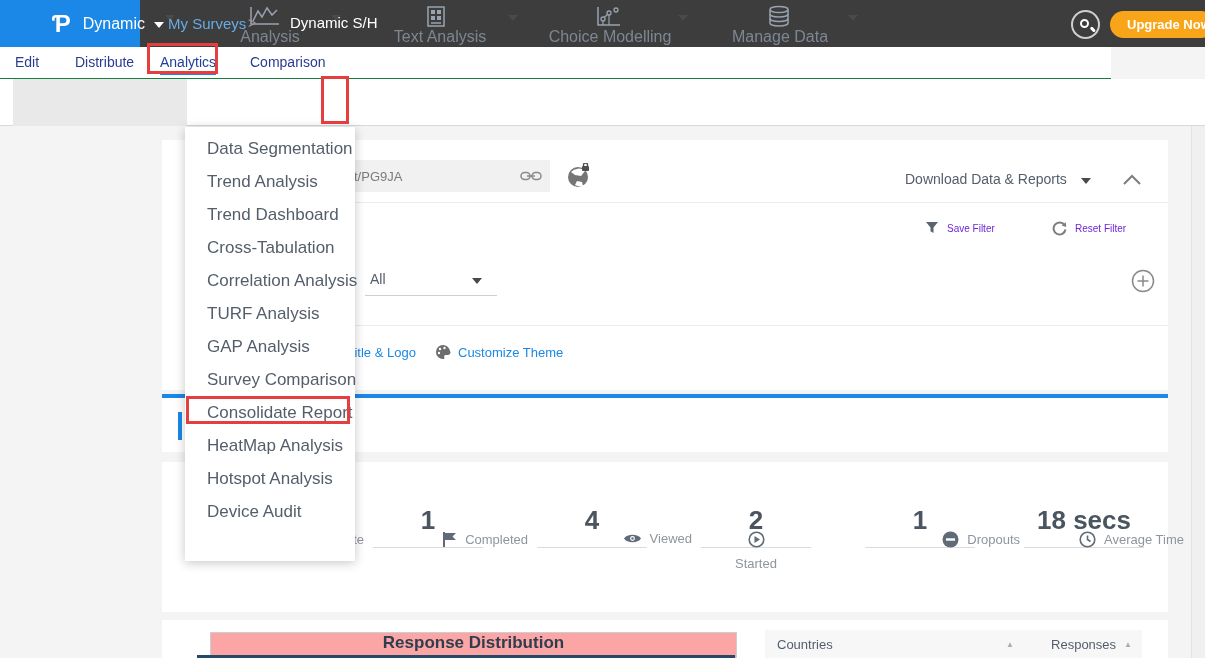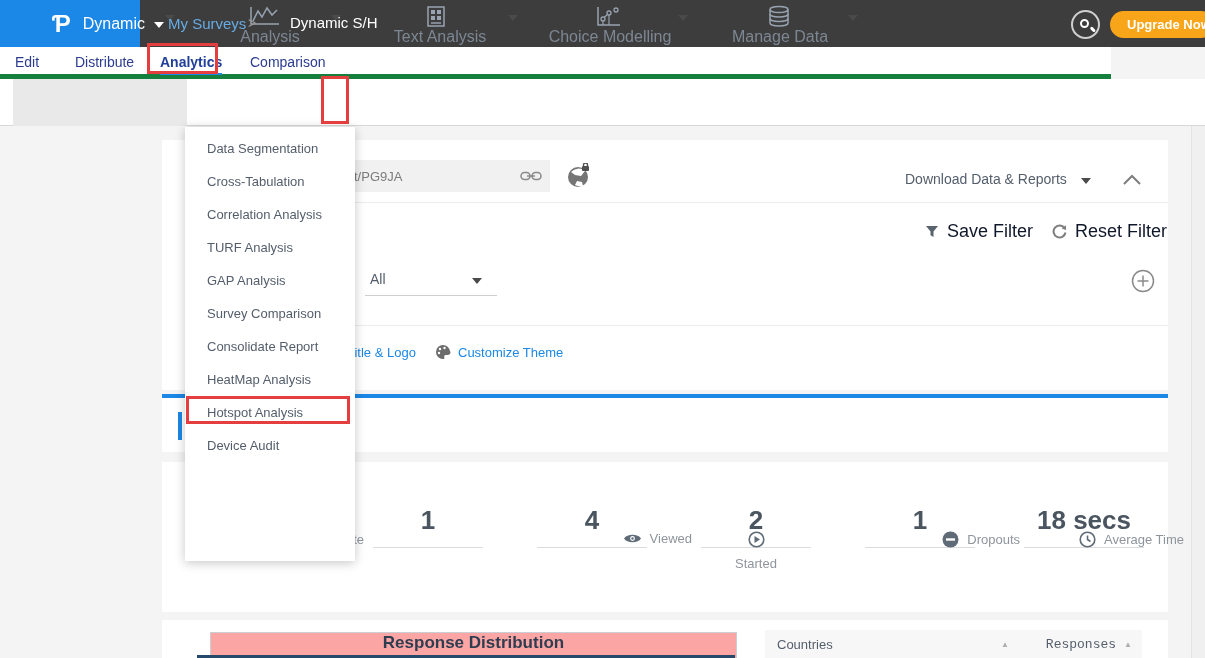--- a/index.html
+++ b/index.html
@@ -16,23 +16,23 @@
   .caret-w { width:0; height:0; border-left:5px solid transparent; border-right:5px solid transparent; border-top:6px solid #fff; margin-left:9px; margin-top:3px; }
   .crumb1 { left:168px; top:15px; color:#67abe4; font-size:15px; z-index:7; }
   .crumbsep { left:248px; top:15px; color:#9a9a9a; font-size:14px; z-index:7; }
   .crumb2 { left:290px; top:14px; color:#ffffff; font-size:15px; font-weight:500; z-index:7; }
   .searchcircle { left:1071px; top:10px; width:29px; height:29px; border:2px solid #cfcfcf; border-radius:50%; z-index:7; }
   .mag-c { position:absolute; left:7px; top:7px; width:9px; height:9px; border:2px solid #fff; border-radius:50%; }
   .mag-h { position:absolute; left:17px; top:16px; width:6px; height:2.5px; background:#fff; transform:rotate(45deg); border-radius:2px; }
   .upgradebtn { left:1110px; top:11px; width:105px; height:27px; background:#f9a51a; border:none; border-radius:14px; color:#fff; font-size:13px; font-weight:bold; text-align:left; padding-left:17px; z-index:7; font-family:inherit; }
 
   
-  .navrow { left:0; top:47px; width:1111px; height:32px; background:#fff; border-bottom:5px solid #15803d; z-index:6; }
+  .navrow { left:0; top:47px; width:1111px; height:32px; background:#fff; border-bottom:1px solid #15803d; z-index:6; }
   .navitem { position:absolute; top:7px; font-size:14px; font-weight:500; color:#2a3b90; cursor:pointer; }
-  .nav-active { color:#21409a; border-bottom:2px solid #1b87e6; padding-bottom:3px;font-weight:bold; }
+  .nav-active { color:#21409a; border-bottom:2px solid #1b87e6; padding-bottom:3px; }
 
   
   .toolbar { left:0; top:79px; width:1205px; height:47px; background:#ffffff; border-bottom:1px solid #d8d8d8; z-index:5; }
   .toolbtn { position:absolute; top:0; height:47px; }
   .toolbtn .ticon { position:absolute; top:5px; }
   .toolbtn .tlabel { position:absolute; top:28px; width:160px; text-align:center; font-size:16px; color:#7d8793; }
   .caret-g { position:absolute; width:0; height:0; border-left:5px solid transparent; border-right:5px solid transparent; border-top:6px solid #4a4a4a; }
   .dash-bg { left:13px; top:79px; width:174px; height:47px; background:#e9e9e9; z-index:5; }
 
   
@@ -41,21 +41,21 @@
   .card2 { left:162px; top:394px; width:1006px; height:58px; border-top:4px solid #1b87e6; }
   .card3 { left:162px; top:462px; width:1006px; height:150px; }
   .card4 { left:162px; top:620px; width:1006px; height:38px; }
 
   
   .urlbox { left:230px; top:160px; width:320px; height:32px; background:#f1f1f1; display:flex; align-items:center; padding:0 8px 0 12px; z-index:2; }
   .urltext { font-size:13px; color:#7b7b7b; white-space:nowrap; overflow:hidden; flex:1; }
   .dl-row { left:905px; top:171px; font-size:14px; color:#545e6b; cursor:pointer; z-index:2; }
   .caret-dl { display:inline-block; width:0; height:0; border-left:5px solid transparent; border-right:5px solid transparent; border-top:6px solid #4a4a4a; margin-left:10px; }
   .divider { height:1px; background:#ececec; z-index:2; }
-  .filterlink { font-size:18px; color:#0f172a; cursor:pointer; z-index:2; }
+  .filterlink { font-size:10px; color:#6d28d9; cursor:pointer; z-index:2; }
   .alltext { left:370px; top:271px; font-size:14px; color:#545e6b; z-index:2; cursor:pointer; }
   .allunderline { left:365px; top:295px; width:132px; height:1px; background:#cfcfcf; z-index:2; }
   .caret-all { left:472px; top:278px; z-index:2; }
   .bluelinks { font-size:13px; color:#1b87e6; cursor:pointer; z-index:2; }
 
   
   .bluebar { left:178px; top:412px; width:4px; height:28px; background:#1b87e6; z-index:2; }
 
   
   .statnum { position:absolute; top:505px; width:160px; text-align:center; font-size:26px; font-weight:bold; color:#4a5560; z-index:2; }
@@ -64,21 +64,21 @@
 
   
   .respbox { left:210px; top:632px; width:527px; height:36px; background:#fca5a5; border:1px solid #c9cfd4; display:flex; align-items:flex-start; justify-content:center; z-index:2; }
   .resptitle { font-size:17px; font-weight:bold; color:#2e3d4f; }
   .navystrip { left:197px; top:655px; width:538px; height:3px; background:#24496b; z-index:3; }
   .tblhead { left:765px; top:630px; width:377px; height:28px; background:#f7f7f7; z-index:2; display:flex; align-items:center; font-size:13px; color:#545e6b; }
   .sortglyph { font-size:8px; color:#aeaeae; }
 
   
   .menu { left:185px; top:127px; width:170px; height:434px; background:#fff; box-shadow:0 2px 10px rgba(0,0,0,0.22); z-index:10; padding-top:5px; list-style:none; }
-  .menu li { height:33px; line-height:33px; padding-left:22px; font-size:13px; color:#545e6b; cursor:pointer; white-space:nowrap; }
+  .menu li { height:33px; line-height:33px; padding-left:22px; font-size:17px; color:#545e6b; cursor:pointer; white-space:nowrap; }
 
   
   .redbox { position:absolute; border:3px solid #e53e3e; z-index:20; pointer-events:none; }
   .rb1 { left:147px; top:43px; width:71px; height:31px; }
   .rb2 { left:321px; top:76px; width:28px; height:48px; }
   .rb3 { left:186px; top:396px; width:164px; height:28px; }
 
   
   .scrolltrack { left:1191px; top:126px; width:14px; height:532px; background:#f0f0f1; border-left:1px solid #e3e3e3; z-index:4; }
 
@@ -244,20 +244,27 @@
   <div class="abs statlab" style="left:164px;">
     <svg width="17" height="17" viewBox="0 0 17 17">
       <circle cx="8.5" cy="8.5" r="7.3" stroke="#5f6b76" stroke-width="1.6" fill="none"></circle>
       <path d="M8.5 2.5 A6 6 0 0 1 8.5 14.5 Z" fill="#5f6b76"></path>
     </svg>
     <span>Completion Rate</span>
   </div>
 
   <span class="abs statnum" style="left:348px;">1</span>
   <div class="abs statdiv" style="left:373px; width:110px;"></div>
+  <div class="abs statlab" style="left:328px;">
+    <svg width="15" height="17" viewBox="0 0 15 17">
+      <line x1="2" y1="1" x2="2" y2="16" stroke="#5f6b76" stroke-width="2"></line>
+      <path d="M3 2 h11 l-3.5 3.5 3.5 3.5 h-11 Z" fill="#5f6b76"></path>
+    </svg>
+    <span>Completed</span>
+  </div>
 
   <span class="abs statnum" style="left:512px;">4</span>
   <div class="abs statdiv" style="left:537px; width:110px;"></div>
   <div class="abs statlab" style="left:492px;">
     <svg width="19" height="13" viewBox="0 0 19 13">
       <path d="M1 6.5 C4 1.5 15 1.5 18 6.5 C15 11.5 4 11.5 1 6.5 Z" fill="#5f6b76"></path>
       <circle cx="9.5" cy="6.5" r="2.4" fill="#fff"></circle>
       <circle cx="9.5" cy="6.5" r="1.2" fill="#5f6b76"></circle>
     </svg>
     <span>Viewed</span>
@@ -294,26 +301,28 @@
   </div>
 
   <div class="abs respbox">
     <span class="resptitle">Response Distribution</span>
   </div>
   <div class="abs navystrip"></div>
 
   <div class="abs tblhead">
     <span style="margin-left:12px;">Countries</span>
     <span class="sortglyph" style="margin-left:auto;">▲</span>
-    <span style="margin-left:37px;font-family:Liberation Mono, monospace;">Responses</span>
+    <span style="margin-left:37px;">Responses</span>
     <span class="sortglyph" style="margin-left:8px; margin-right:10px;">▲</span>
   </div>
 
   <ul class="abs menu">
     <li>Data Segmentation</li>
+    <li>Trend Analysis</li>
+    <li>Trend Dashboard</li>
     <li>Cross-Tabulation</li>
     <li>Correlation Analysis</li>
     <li>TURF Analysis</li>
     <li>GAP Analysis</li>
     <li>Survey Comparison</li>
     <li>Consolidate Report</li>
     <li>HeatMap Analysis</li>
     <li>Hotspot Analysis</li>
     <li>Device Audit</li>
   </ul>

